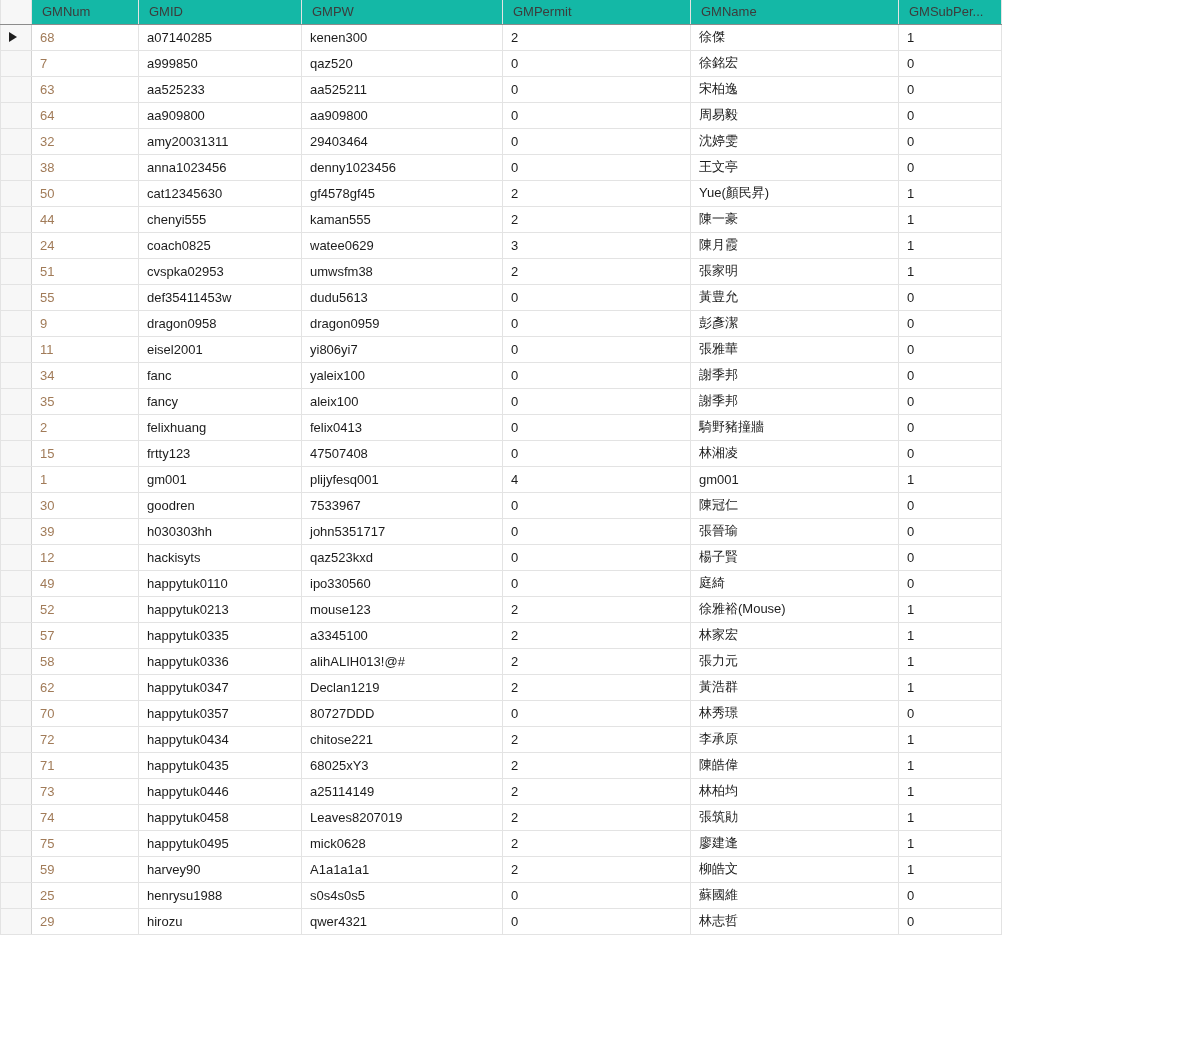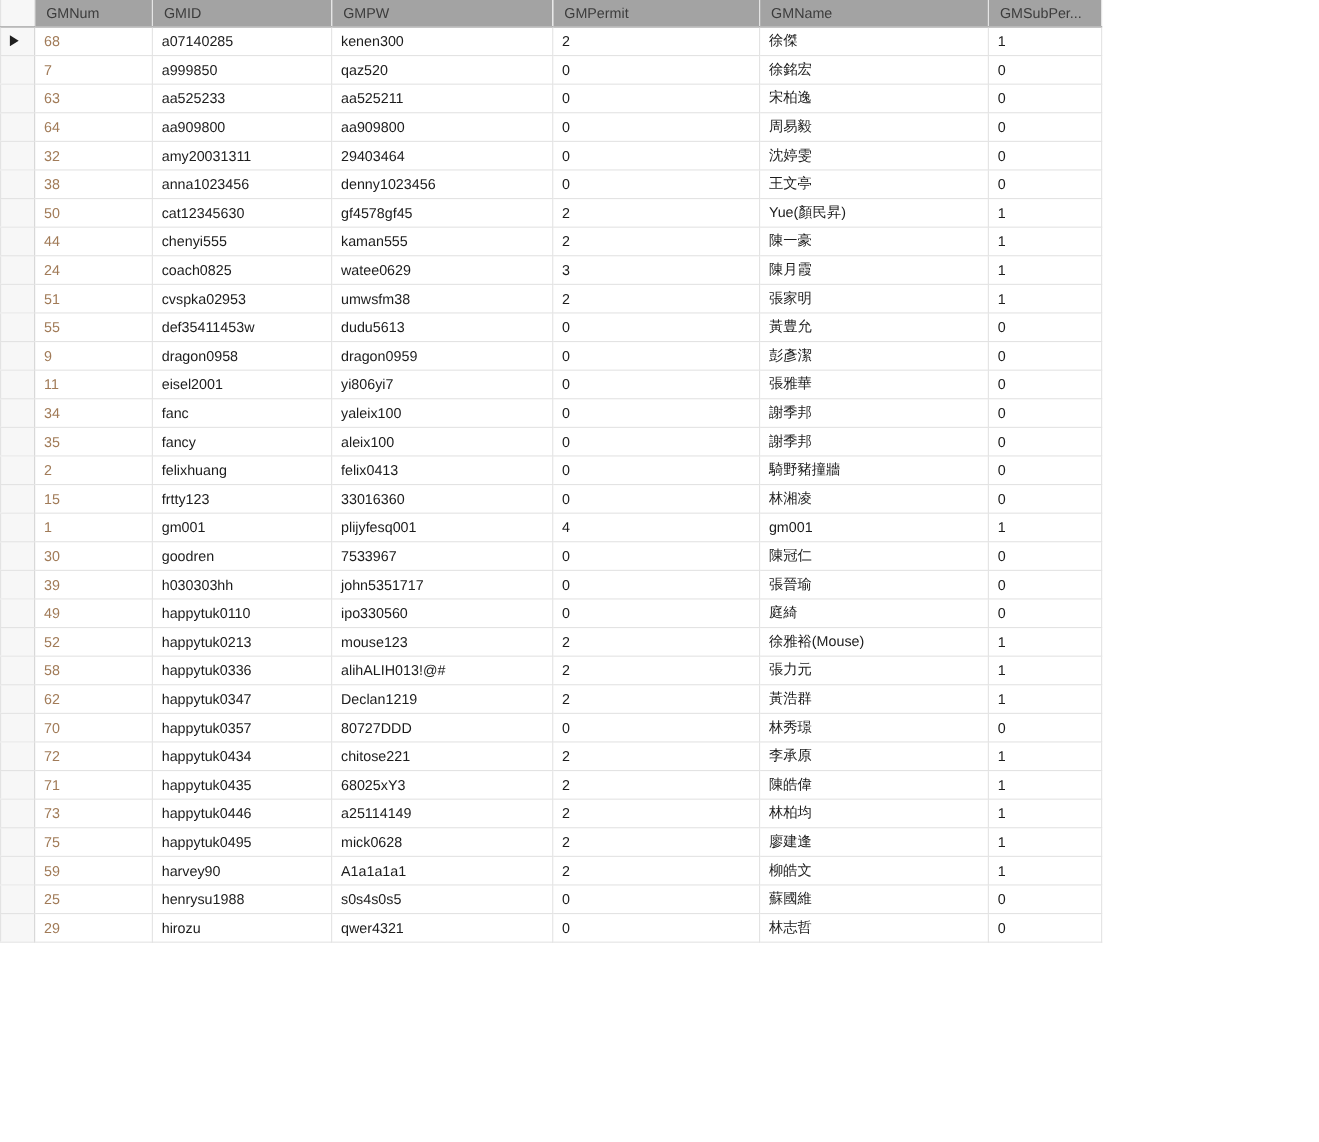--- a/index.html
+++ b/index.html
@@ -25,21 +25,21 @@
     table-layout: fixed;
     border-left: 1px solid var(--grid-line, #e3e3e3);
   }
   table.grid th, table.grid td {
     overflow: hidden;
     white-space: nowrap;
     box-sizing: border-box;
   }
   table.grid thead th {
     height: 24px;
-    background: #a3a3a3;
+    background: #14b8a6;
     border-bottom: 1px solid var(--header-border, #8c8c8c);
     border-right: 1px solid var(--grid-line, #e3e3e3);
     font-weight: normal;
     font-size: 13px;
     color: #3c3c3c;
     text-align: left;
     padding: 0 0 0 10px;
   }
   table.grid thead th.corner {
     padding: 0;
@@ -243,21 +243,21 @@
           <td>felixhuang</td>
           <td>felix0413</td>
           <td>0</td>
           <td>騎野豬撞牆</td>
           <td>0</td>
         </tr>
         <tr>
           <td class="rowsel"></td>
           <td class="gmnum">15</td>
           <td>frtty123</td>
-          <td>33016360</td>
+          <td>47507408</td>
           <td>0</td>
           <td>林湘凌</td>
           <td>0</td>
         </tr>
         <tr>
           <td class="rowsel"></td>
           <td class="gmnum">1</td>
           <td>gm001</td>
           <td>plijyfesq001</td>
           <td>4</td>
@@ -277,38 +277,56 @@
           <td class="rowsel"></td>
           <td class="gmnum">39</td>
           <td>h030303hh</td>
           <td>john5351717</td>
           <td>0</td>
           <td>張晉瑜</td>
           <td>0</td>
         </tr>
         <tr>
           <td class="rowsel"></td>
+          <td class="gmnum">12</td>
+          <td>hackisyts</td>
+          <td>qaz523kxd</td>
+          <td>0</td>
+          <td>楊子賢</td>
+          <td>0</td>
+        </tr>
+        <tr>
+          <td class="rowsel"></td>
           <td class="gmnum">49</td>
           <td>happytuk0110</td>
           <td>ipo330560</td>
           <td>0</td>
           <td>庭綺</td>
           <td>0</td>
         </tr>
         <tr>
           <td class="rowsel"></td>
           <td class="gmnum">52</td>
           <td>happytuk0213</td>
           <td>mouse123</td>
           <td>2</td>
           <td>徐雅裕(Mouse)</td>
           <td>1</td>
         </tr>
         <tr>
           <td class="rowsel"></td>
+          <td class="gmnum">57</td>
+          <td>happytuk0335</td>
+          <td>a3345100</td>
+          <td>2</td>
+          <td>林家宏</td>
+          <td>1</td>
+        </tr>
+        <tr>
+          <td class="rowsel"></td>
           <td class="gmnum">58</td>
           <td>happytuk0336</td>
           <td>alihALIH013!@#</td>
           <td>2</td>
           <td>張力元</td>
           <td>1</td>
         </tr>
         <tr>
           <td class="rowsel"></td>
           <td class="gmnum">62</td>
@@ -345,20 +363,29 @@
           <td>陳皓偉</td>
           <td>1</td>
         </tr>
         <tr>
           <td class="rowsel"></td>
           <td class="gmnum">73</td>
           <td>happytuk0446</td>
           <td>a25114149</td>
           <td>2</td>
           <td>林柏均</td>
+          <td>1</td>
+        </tr>
+        <tr>
+          <td class="rowsel"></td>
+          <td class="gmnum">74</td>
+          <td>happytuk0458</td>
+          <td>Leaves8207019</td>
+          <td>2</td>
+          <td>張筑勛</td>
           <td>1</td>
         </tr>
         <tr>
           <td class="rowsel"></td>
           <td class="gmnum">75</td>
           <td>happytuk0495</td>
           <td>mick0628</td>
           <td>2</td>
           <td>廖建逢</td>
           <td>1</td>

